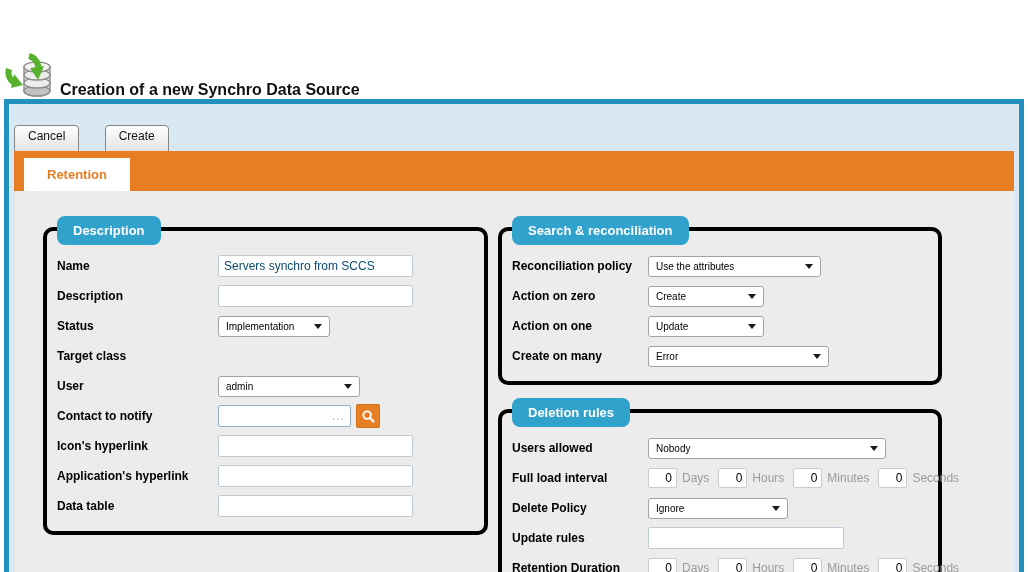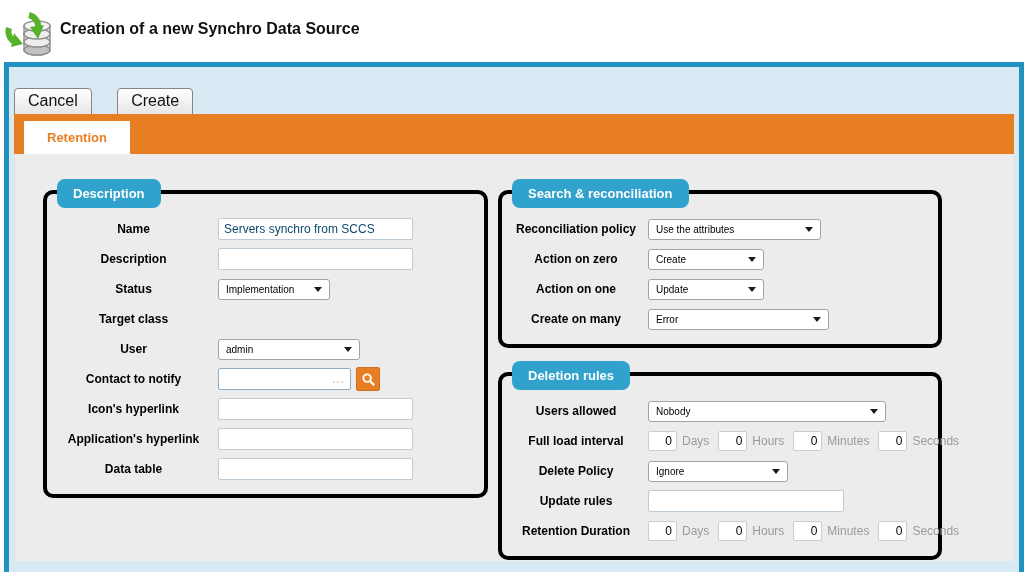--- a/index.html
+++ b/index.html
@@ -5,37 +5,37 @@
   * { box-sizing: border-box; }
   html,body { margin:0; padding:0; }
   body {
     width:1028px; height:572px; overflow:hidden;
     background:#fff;
     font-family:"Liberation Sans", sans-serif;
     font-size:12px; color:#000;
   }
 
   
-  .page-header { height:62px; display:flex; align-items:center; background:#fff; }
+  .page-header { height:62px; display:flex; align-items:flex-end; background:#fff;margin-top:37px; }
   .page-header .app-icon { width:50px; height:50px; margin:4px 6px 0 4px; flex:0 0 auto; }
   .page-header .page-title { font-size:16px; font-weight:bold; color:#111; margin-top:-4px; }
 
   
   .frame {
     margin:0 4px; height:510px;
     border:5px solid #2191BF; border-bottom:0;
     background:#D8E9F3;
     padding:0 5px;
   }
 
   
   .toolbar { padding:21px 0 0 0; height:47px; }
   .btn {
     font-family:"Liberation Sans", sans-serif;
-    font-size:16px; color:#111;
+    font-size:12px; color:#111;
     padding:3px 13px 16px 13px;
     border:1px solid #858585; border-radius:4px;
     background:linear-gradient(#ffffff, #dadada);
     cursor:pointer;
   }
   .btn + .btn { margin-left:22px; }
 
   
   .tabbar { background:#E87E23; height:40px; position:relative; }
   .tab-active {
@@ -67,21 +67,21 @@
     position:absolute; top:-15px; left:10px;
     background:#30A2CC; color:#fff;
     font-size:13px; font-weight:bold;
     padding:7px 16px; border-radius:8px;
     white-space:nowrap;
   }
 
   
   .row { display:flex; align-items:center; height:22px; margin-bottom:8px; }
   .row .lbl {
-    text-align:center; font-weight:bold; font-size:12px; color:#000;
+    text-align:left; font-weight:bold; font-size:12px; color:#000;
     margin-right:8px; flex:0 0 auto; white-space:nowrap;
   }
   .col-left  .lbl { width:153px; }
   .col-right .lbl { width:128px; }
 
   
   input.txt {
     height:22px; border:1px solid #BFCBD4; border-radius:2px;
     background:#fff; font-family:"Liberation Sans", sans-serif;
     font-size:12px; padding:0 5px; color:#0c4a6e;

